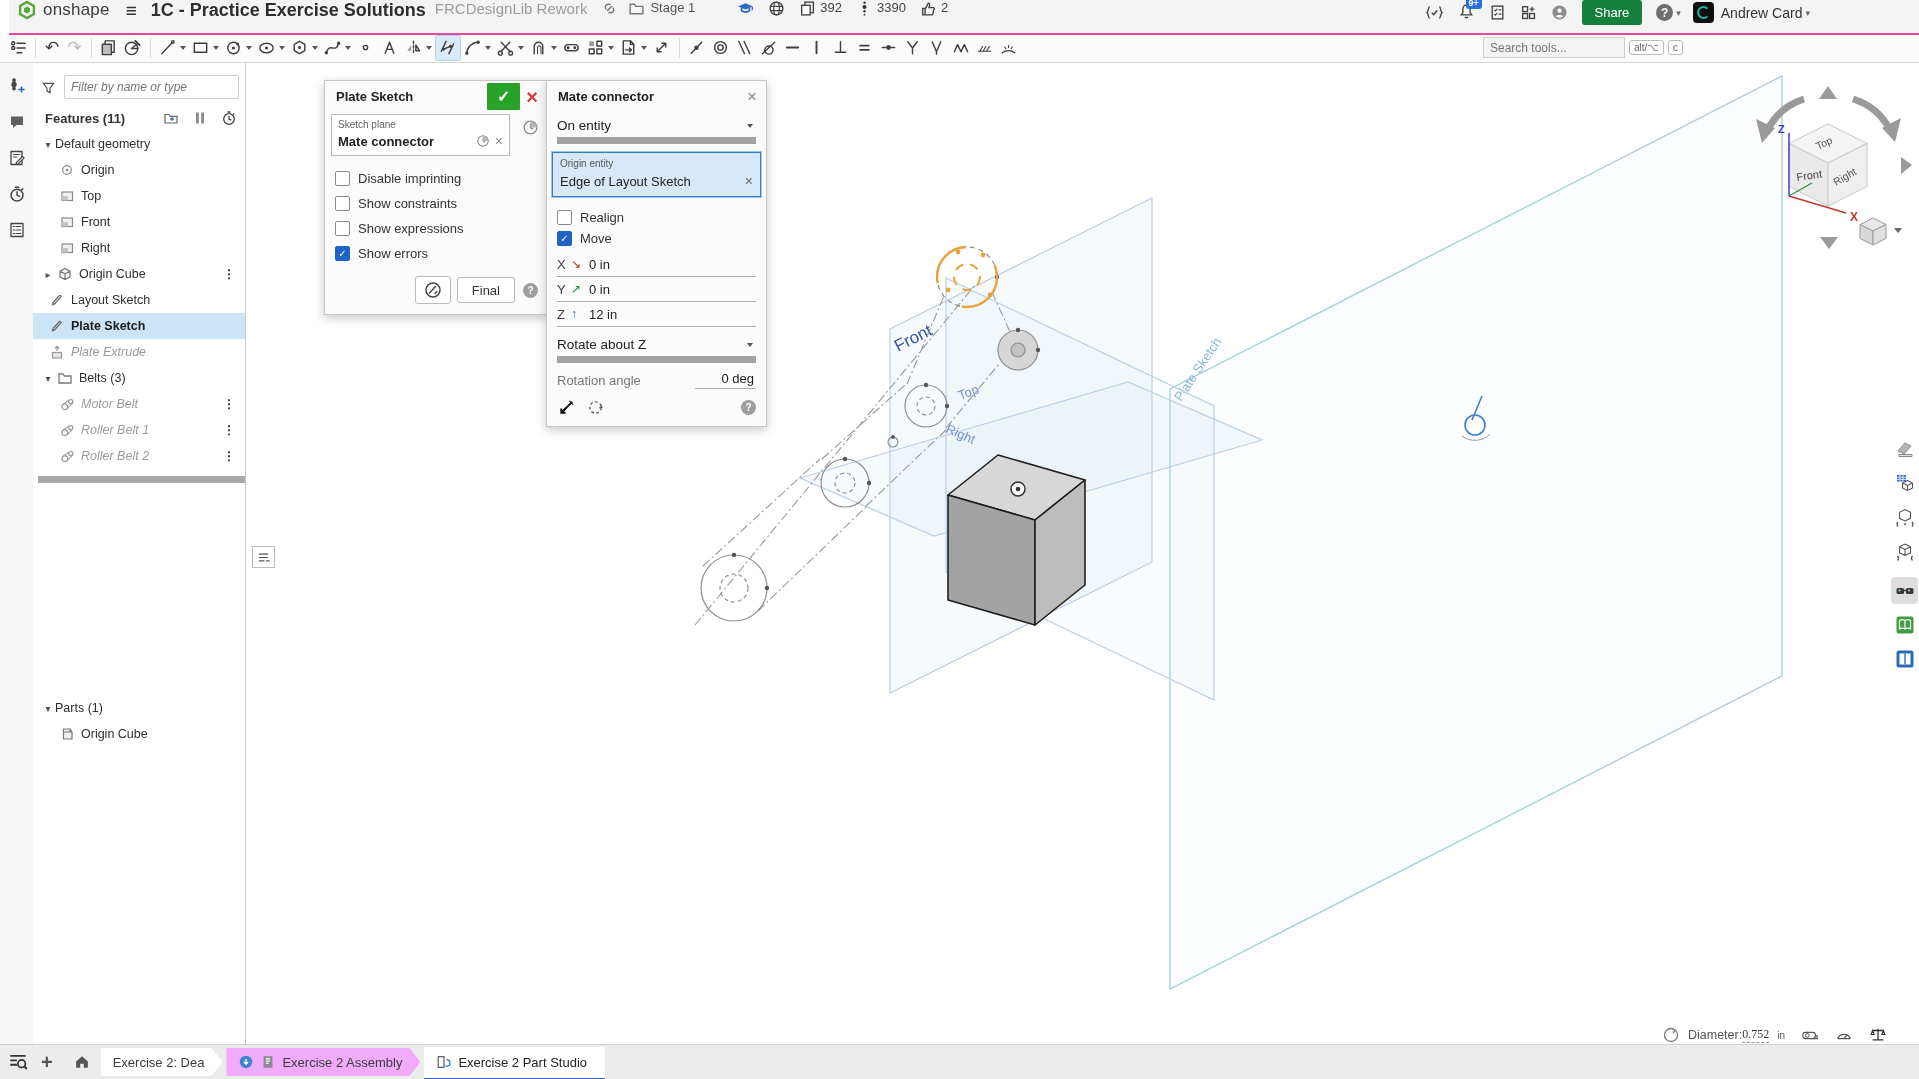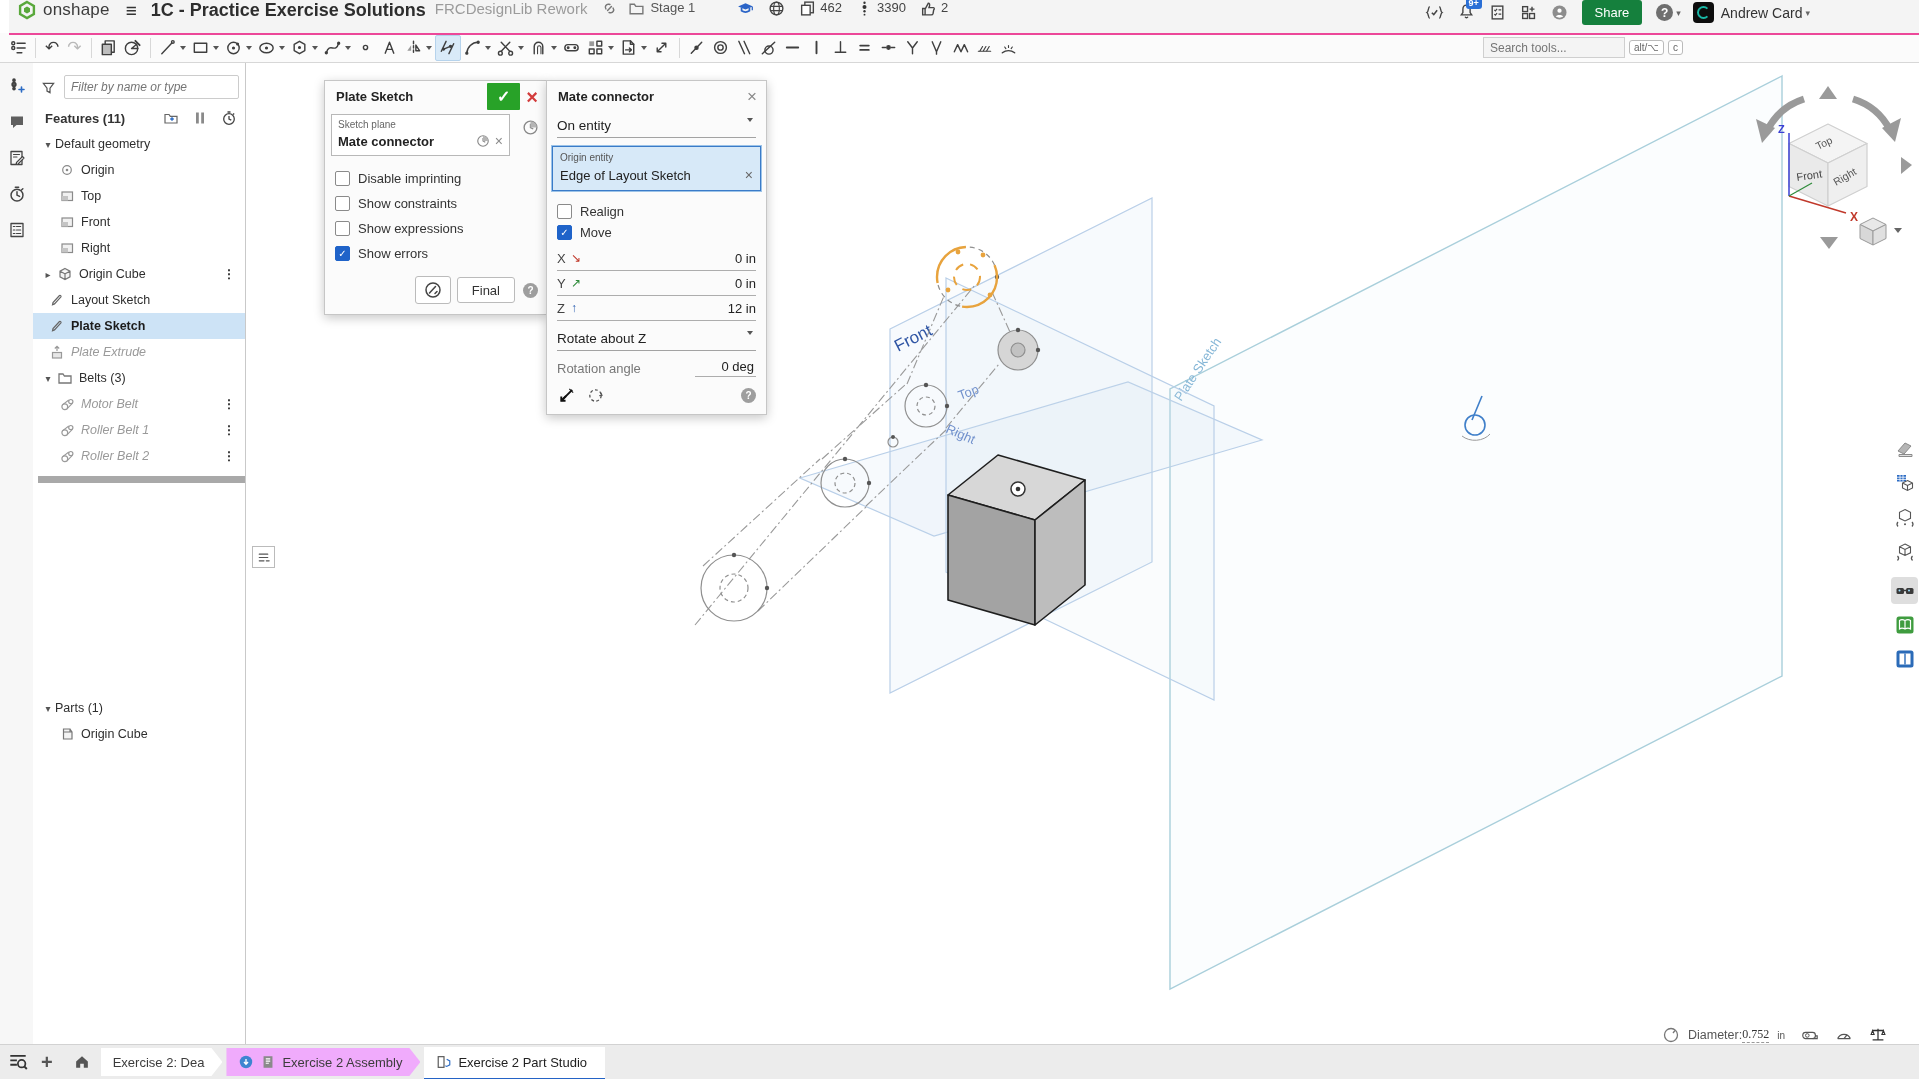--- a/index.html
+++ b/index.html
@@ -90,31 +90,31 @@
        display:flex;align-items:center;justify-content:center;flex:0 0 auto}
   .chk.on{background:#1f63c9;border-color:#1f63c9;color:#fff;font-size:10px}
   .chk-lbl{font-size:13px;color:#333}
   .plate-foot{display:flex;align-items:center;justify-content:flex-end;padding:10px 8px 10px}
   .sketchbtn{width:34px;height:26px;border:1px solid #bbb;border-radius:3px;background:#fff;display:flex;
              align-items:center;justify-content:center;cursor:pointer;margin-right:6px}
   .finalbtn{height:26px;border:1px solid #bbb;border-radius:3px;background:#fff;font-size:13px;color:#333;
             padding:0 14px;cursor:pointer;font-family:inherit}
   .help-dot{width:15px;height:15px;border-radius:50%;background:#9e9e9e;color:#fff;font-size:10px;font-weight:bold;
             display:flex;align-items:center;justify-content:center;margin-left:8px}
-  .selrow{display:flex;align-items:flex-start;border-bottom:1px solid #a3a3a3;margin:2px 10px 8px;padding:4px 0;cursor:pointer}
+  .selrow{display:flex;align-items:center;border-bottom:7px solid #a3a3a3;margin:2px 10px 8px;padding:4px 0;cursor:pointer}
   .selrow .sval{flex:1;font-size:13.5px;color:#222}
   .originbox{margin:4px 5px 10px;background:#d7e9f8;border:1px solid #3a7bc8;outline:1px solid #9cc3e8;
              padding:5px 7px 7px;cursor:pointer}
   .originbox .flabel{font-size:10px;color:#555}
   .originbox .fval{display:flex;align-items:center;font-size:13px;color:#222;margin-top:4px}
   .originbox .sp{flex:1}
   .axisrow{display:flex;align-items:center;margin:0 10px;height:24px;border-bottom:1px solid #adadad}
   .axisrow .alabel{font-size:13px;color:#444;width:14px}
   .axisrow .aarrow{font-size:12px;width:18px}
-  .axisrow .avalue{flex:1;text-align:right;font-size:13px;color:#222}
+  .axisrow .avalue{flex:1;font-size:13px;color:#222}
   .red{color:#c0392b}.green{color:#2e8b3a}.blue{color:#2a5db0}
   .rotlabel-row{display:flex;align-items:center;margin:7px 10px 0}
   .rotlabel-row .rl{font-size:13px;color:#777;flex:1}
   .rotlabel-row .rv{font-size:13px;color:#222;border-bottom:1px solid #adadad;padding:0 2px 2px 26px}
   .mate-foot{display:flex;align-items:center;padding:9px 10px 9px}
   .mate-foot svg{width:19px;height:19px;margin-right:10px;cursor:pointer}
   .mate-foot .sp{flex:1}
   
   #viewport{position:absolute;left:245px;top:62px;width:1674px;height:983px;background:#fff;z-index:1}
   .popout-btn{position:absolute;left:252px;top:546px;width:21px;height:20px;border:1px solid #bbb;background:#fff;
@@ -514,21 +514,21 @@
   <span class="tb-txt">Stage 1</span>
   <svg class="tb-ico" style="margin-left:42px">
       <use href="#s-gradcap"></use>
     </svg>
   <svg class="tb-ico">
       <use href="#s-globe"></use>
     </svg>
   <svg class="tb-ico">
       <use href="#s-copies"></use>
     </svg>
-  <span class="tb-count">462</span>
+  <span class="tb-count">392</span>
   <svg class="tb-ico">
       <use href="#s-vdots"></use>
     </svg>
   <span class="tb-count">3390</span>
   <svg class="tb-ico">
       <use href="#s-thumb"></use>
     </svg>
   <span class="tb-count">2</span>
 
   <div style="margin-left:auto;display:flex;align-items:center;margin-right:118px">

